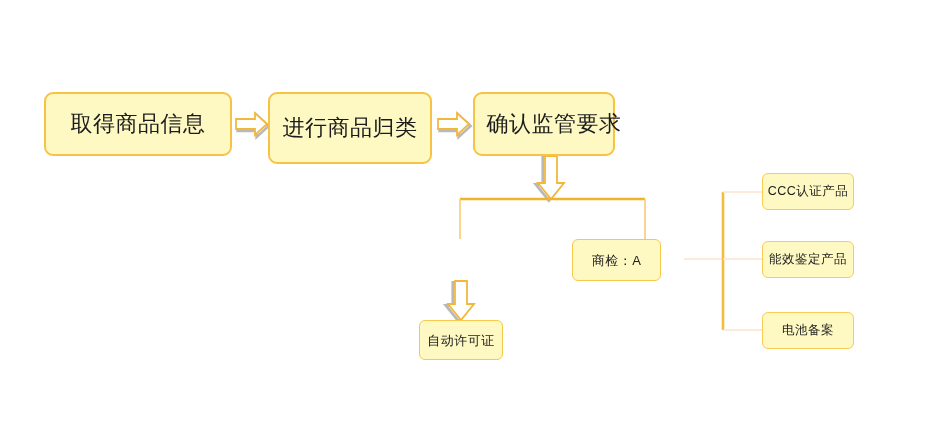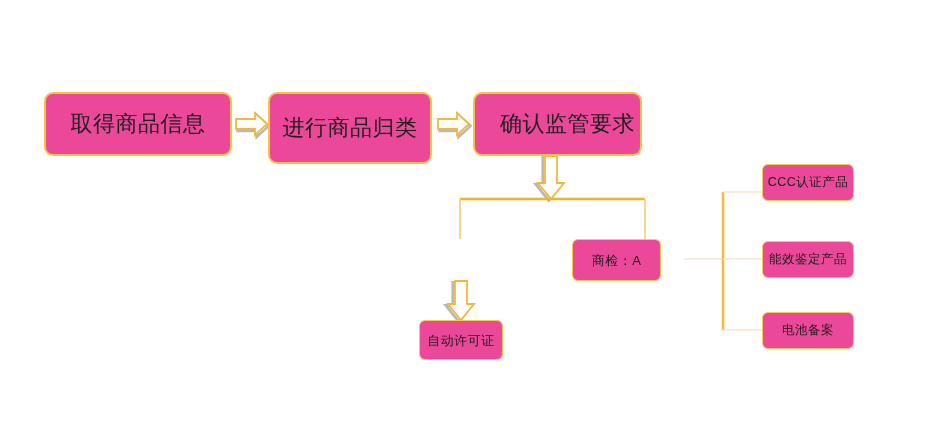--- a/index.html
+++ b/index.html
@@ -23,21 +23,21 @@
     top: 0;
     width: 947px;
     height: 422px;
     pointer-events: none;
   }
   .node {
     position: absolute;
     box-sizing: border-box;
     border: 2px solid #F6C344;
     border-radius: 7px;
-    background: #ec4899;
+    background: #fef9c3;
     display: flex;
     align-items: center;
     justify-content: center;
     color: #1c1c1c;
     letter-spacing: 0.5px;
     white-space: nowrap;
   }
   .node.primary {
     font-size: 22px;
     border-width: 2px;
@@ -103,34 +103,34 @@
   </svg>
 
   <div class="node primary" style="left:44px; top:92px; width:188px; height:64px;">
     <span class="node-label">取得商品信息</span>
   </div>
 
   <div class="node primary" style="left:268px; top:92px; width:164px; height:72px;">
     <span class="node-label">进行商品归类</span>
   </div>
 
-  <div class="node primary" style="left:473px; top:92px; width:169px; height:64px;padding-left:20px;">
+  <div class="node primary" style="left:473px; top:92px; width:142px; height:64px;padding-left:20px;">
     <span class="node-label">确认监管要求</span>
   </div>
 
 
   <div class="node small" style="left:572px; top:239px; width:89px; height:42px;">
     <span class="node-label">商检：A</span>
   </div>
 
   <div class="node small" style="left:419px; top:320px; width:84px; height:40px;">
     <span class="node-label">自动许可证</span>
   </div>
 
-  <div class="node leaf" style="left:762px; top:164px; width:92px; height:37px;">
+  <div class="node leaf" style="left:762px; top:173px; width:92px; height:37px;">
     <span class="node-label">CCC认证产品</span>
   </div>
 
   <div class="node leaf" style="left:762px; top:312px; width:92px; height:37px;">
     <span class="node-label">电池备案</span>
   </div>
 
   <div class="node leaf" style="left:762px; top:241px; width:92px; height:37px;">
     <span class="node-label">能效鉴定产品</span>
   </div>

